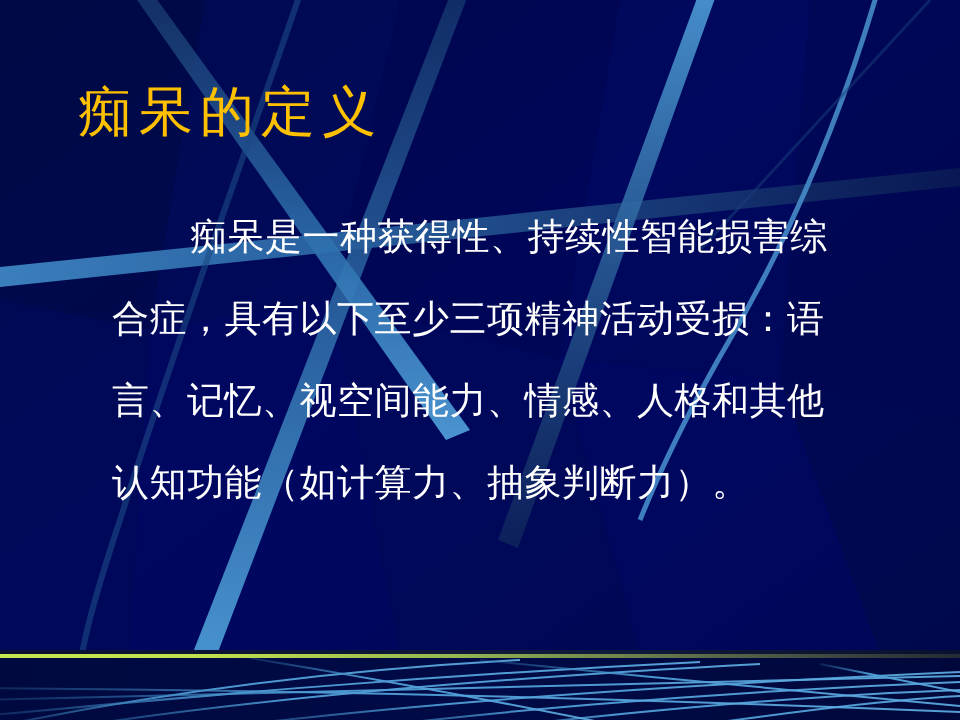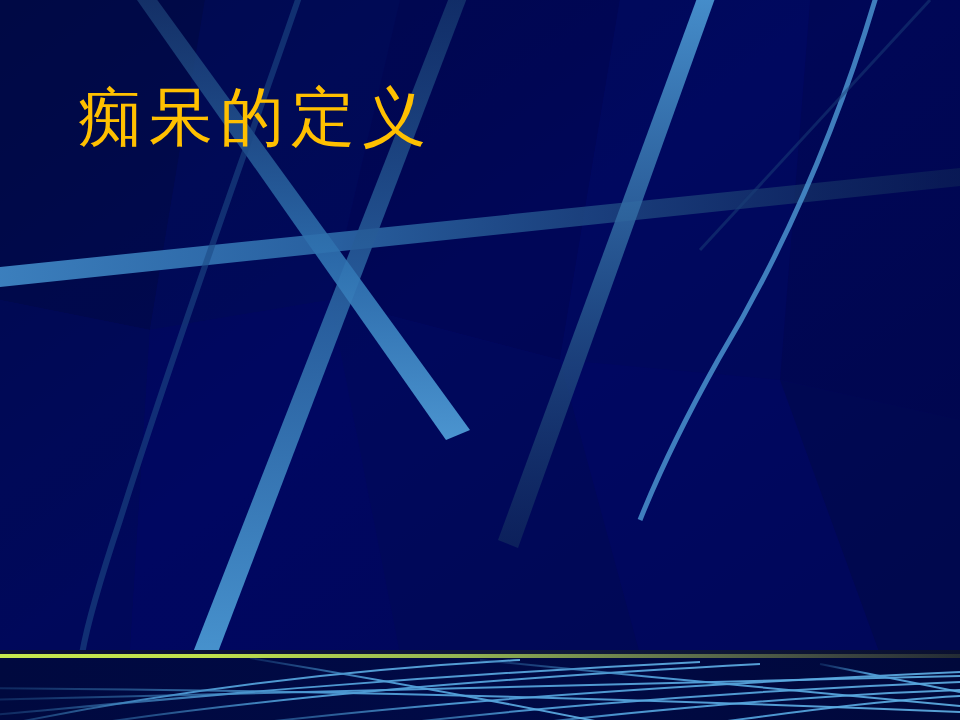--- a/index.html
+++ b/index.html
@@ -35,21 +35,21 @@
     width: 960px;
     height: 720px;
   }
 
   #title {
     position: absolute;
     left: 78px;
     top: 82px;
     width: 820px;
     font-family: "DejaVu Serif", "Liberation Serif", serif;
-    font-size: 64px;
+    font-size: 54px;
     line-height: 1.12;
     font-weight: 400;
     color: #FFC000;
     letter-spacing: 7px;
     white-space: nowrap;
   }
 
   #body-text {
     position: absolute;
     left: 112px;
@@ -200,15 +200,18 @@
   </svg>
 
   <div id="footer-rule-shadow"></div>
 
   <div id="footer-rule"></div>
 
   <div id="content">
 
     <div id="title">痴呆的定义</div>
 
+    <div id="body-text">
+      <p class="para">    痴呆是一种获得性、持续性智能损害综合症，具有以下至少三项精神活动受损：语言、记忆、视空间能力、情感、人格和其他认知功能（如计算力、抽象判断力）。</p>
+    </div>
 
   </div>
 </div>
 
 </body></html>

